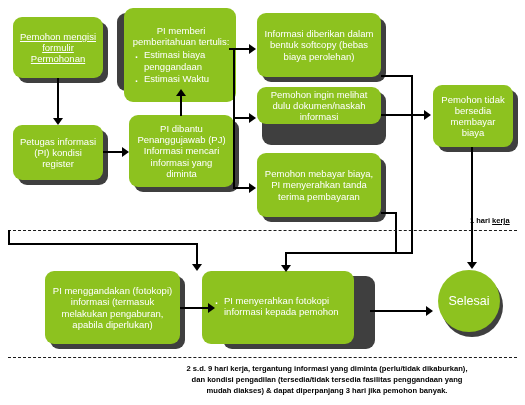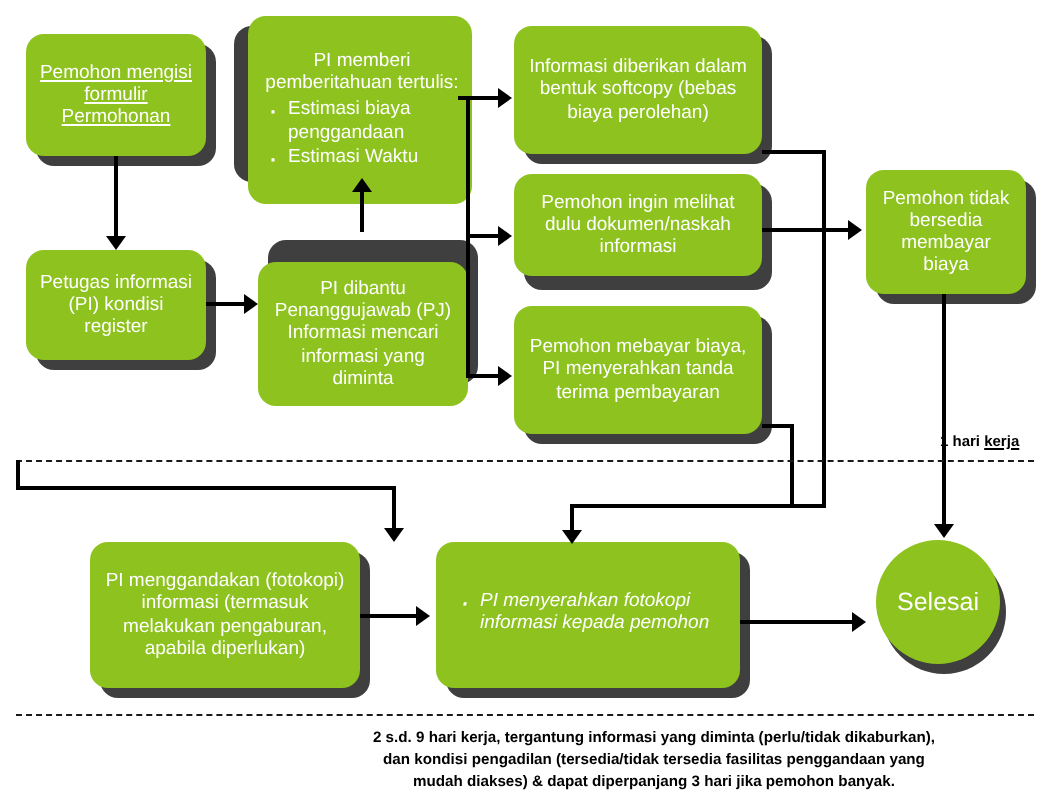--- a/index.html
+++ b/index.html
@@ -102,21 +102,21 @@
 
   <div class="shadow" style="left:18px;top:130px;width:90px;height:55px;"></div>
   <div class="node" style="left:13px;top:125px;width:90px;height:55px;">
     <span>Petugas informasi (PI) kondisi register</span>
   </div>
 
   <div class="ln hl" style="left:103px;top:151px;width:21px;"></div>
   <div class="arrow arrow-r" style="left:122px;top:147px;"></div>
 
   <div class="shadow" style="left:134px;top:120px;width:105px;height:72px;"></div>
-  <div class="node" style="left:129px;top:131px;width:105px;height:72px;text-align:center;">
+  <div class="node" style="left:129px;top:115px;width:105px;height:72px;text-align:center;">
     <span>PI dibantu Penanggujawab (PJ) Informasi mencari informasi yang diminta</span>
   </div>
 
   <div class="ln vl" style="left:180px;top:96px;height:20px;"></div>
   <div class="arrow" style="left:176px;top:89px;width:0;height:0;border-left:5px solid transparent;border-right:5px solid transparent;border-bottom:7px solid #000;"></div>
 
   <div class="shadow" style="left:117px;top:13px;width:112px;height:78px;"></div>
   <div class="node bullets" style="left:112px;top:8px;width:112px;height:94px;flex-direction:column;align-items:stretch;justify-content:center;padding:5px 6px 5px 8px;margin-left:12px;">
     <div style="text-align:center;margin-bottom:2px;">PI memberi pemberitahuan tertulis:</div>
     <ul>
@@ -132,21 +132,21 @@
   <div class="arrow arrow-r" style="left:249px;top:113px;"></div>
   <div class="ln hl" style="left:233px;top:187px;width:18px;"></div>
   <div class="arrow arrow-r" style="left:249px;top:183px;"></div>
 
   <div class="shadow" style="left:262px;top:18px;width:124px;height:64px;"></div>
   <div class="node" style="left:257px;top:13px;width:124px;height:64px;">
     <span>Informasi diberikan dalam bentuk softcopy (bebas biaya perolehan)</span>
   </div>
 
   <div class="shadow" style="left:262px;top:92px;width:124px;height:53px;"></div>
-  <div class="node" style="left:257px;top:87px;width:124px;height:51px;">
+  <div class="node" style="left:257px;top:87px;width:124px;height:37px;">
     <span>Pemohon ingin melihat dulu dokumen/naskah informasi</span>
   </div>
 
   <div class="shadow" style="left:262px;top:158px;width:124px;height:64px;"></div>
   <div class="node" style="left:257px;top:153px;width:124px;height:64px;">
     <span>Pemohon mebayar biaya, PI menyerahkan tanda terima pembayaran</span>
   </div>
 
   <div class="ln hl" style="left:381px;top:75px;width:32px;"></div>
   <div class="ln vl" style="left:411px;top:75px;height:178px;"></div>
@@ -181,21 +181,21 @@
   </div>
 
   <div class="ln hl" style="left:180px;top:307px;width:30px;"></div>
   <div class="arrow arrow-r" style="left:208px;top:303px;"></div>
 
   <div class="ln hl" style="left:285px;top:252px;width:128px;"></div>
   <div class="ln vl" style="left:285px;top:252px;height:16px;"></div>
   <div class="arrow arrow-d" style="left:281px;top:265px;"></div>
 
   <div class="shadow" style="left:223px;top:276px;width:152px;height:73px;"></div>
-  <div class="node bullets" style="left:218px;top:271px;width:152px;height:73px;flex-direction:column;align-items:flex-end;justify-content:center;padding:5px 6px 5px 10px;font-style:italic;">
+  <div class="node bullets" style="left:202px;top:271px;width:152px;height:73px;flex-direction:column;align-items:flex-end;justify-content:center;padding:5px 6px 5px 10px;">
     <ul>
       <li style="margin-bottom:3px;">PI menyerahkan fotokopi informasi kepada pemohon</li>
     </ul>
   </div>
 
   <div class="ln hl" style="left:370px;top:310px;width:58px;"></div>
   <div class="arrow arrow-r" style="left:426px;top:306px;"></div>
 
   <div class="terminator-shadow" style="left:441px;top:275px;width:62px;height:62px;"></div>
   <div class="terminator" style="left:438px;top:270px;width:62px;height:62px;">

